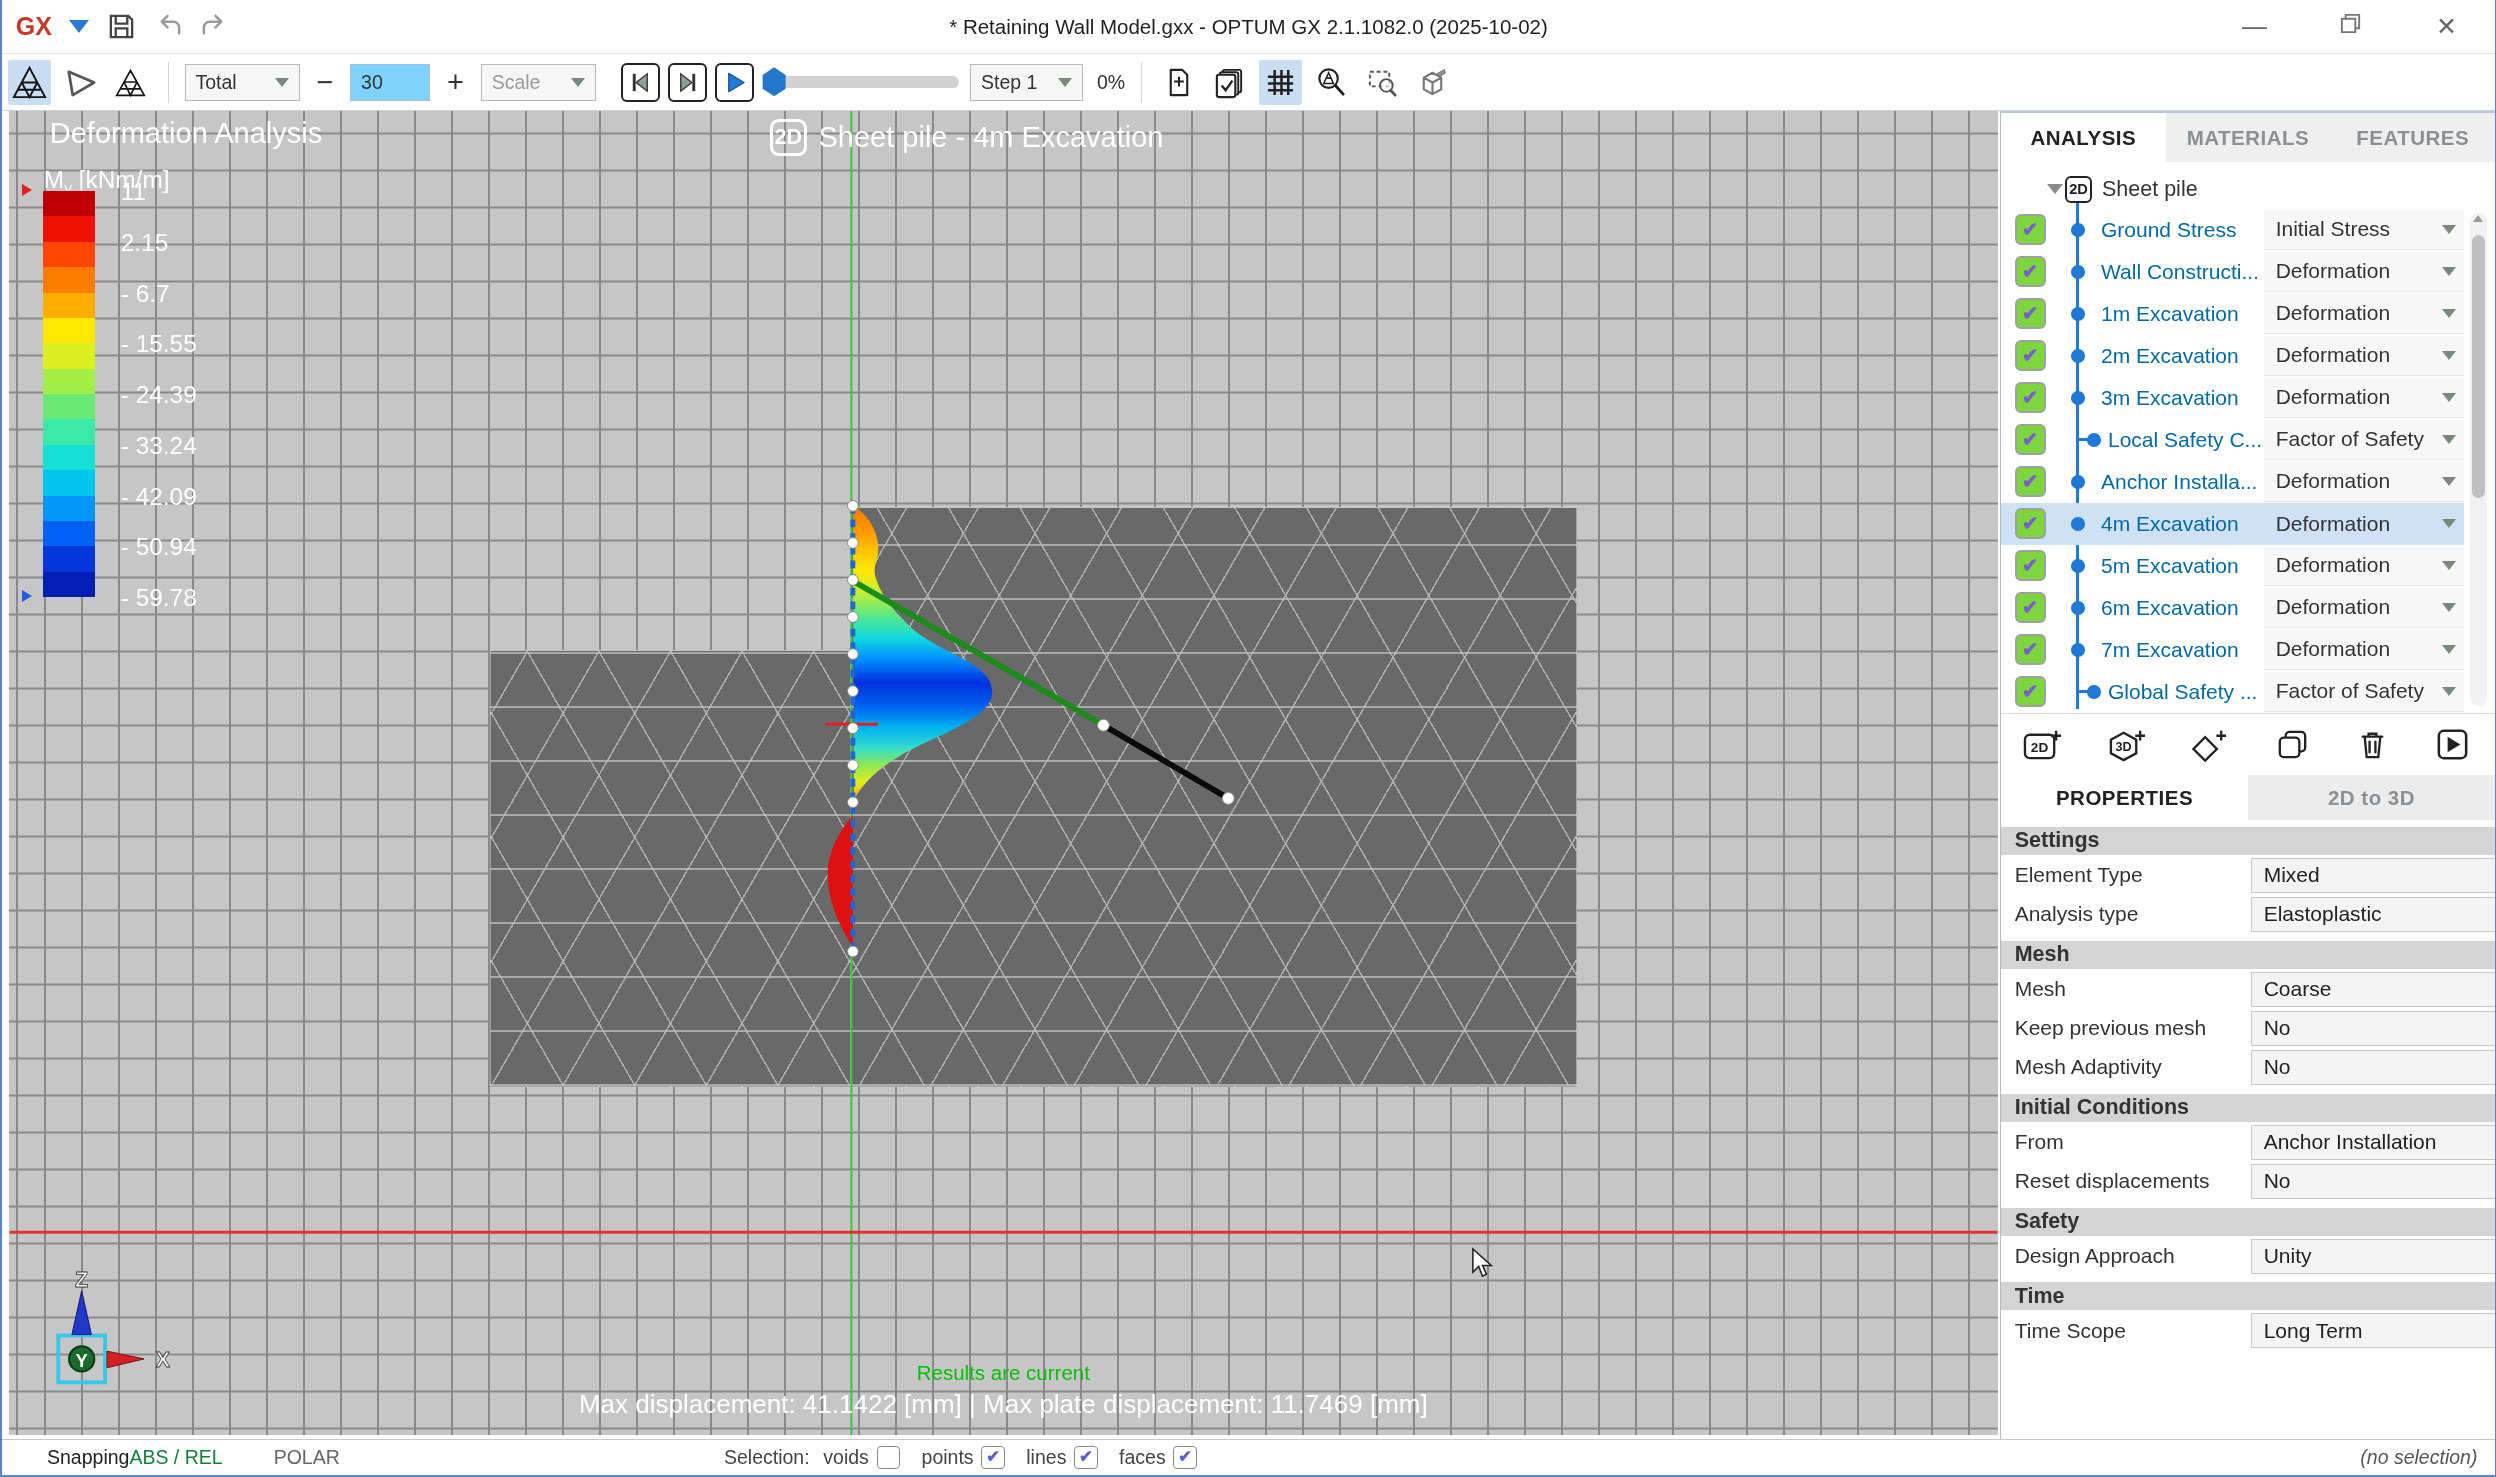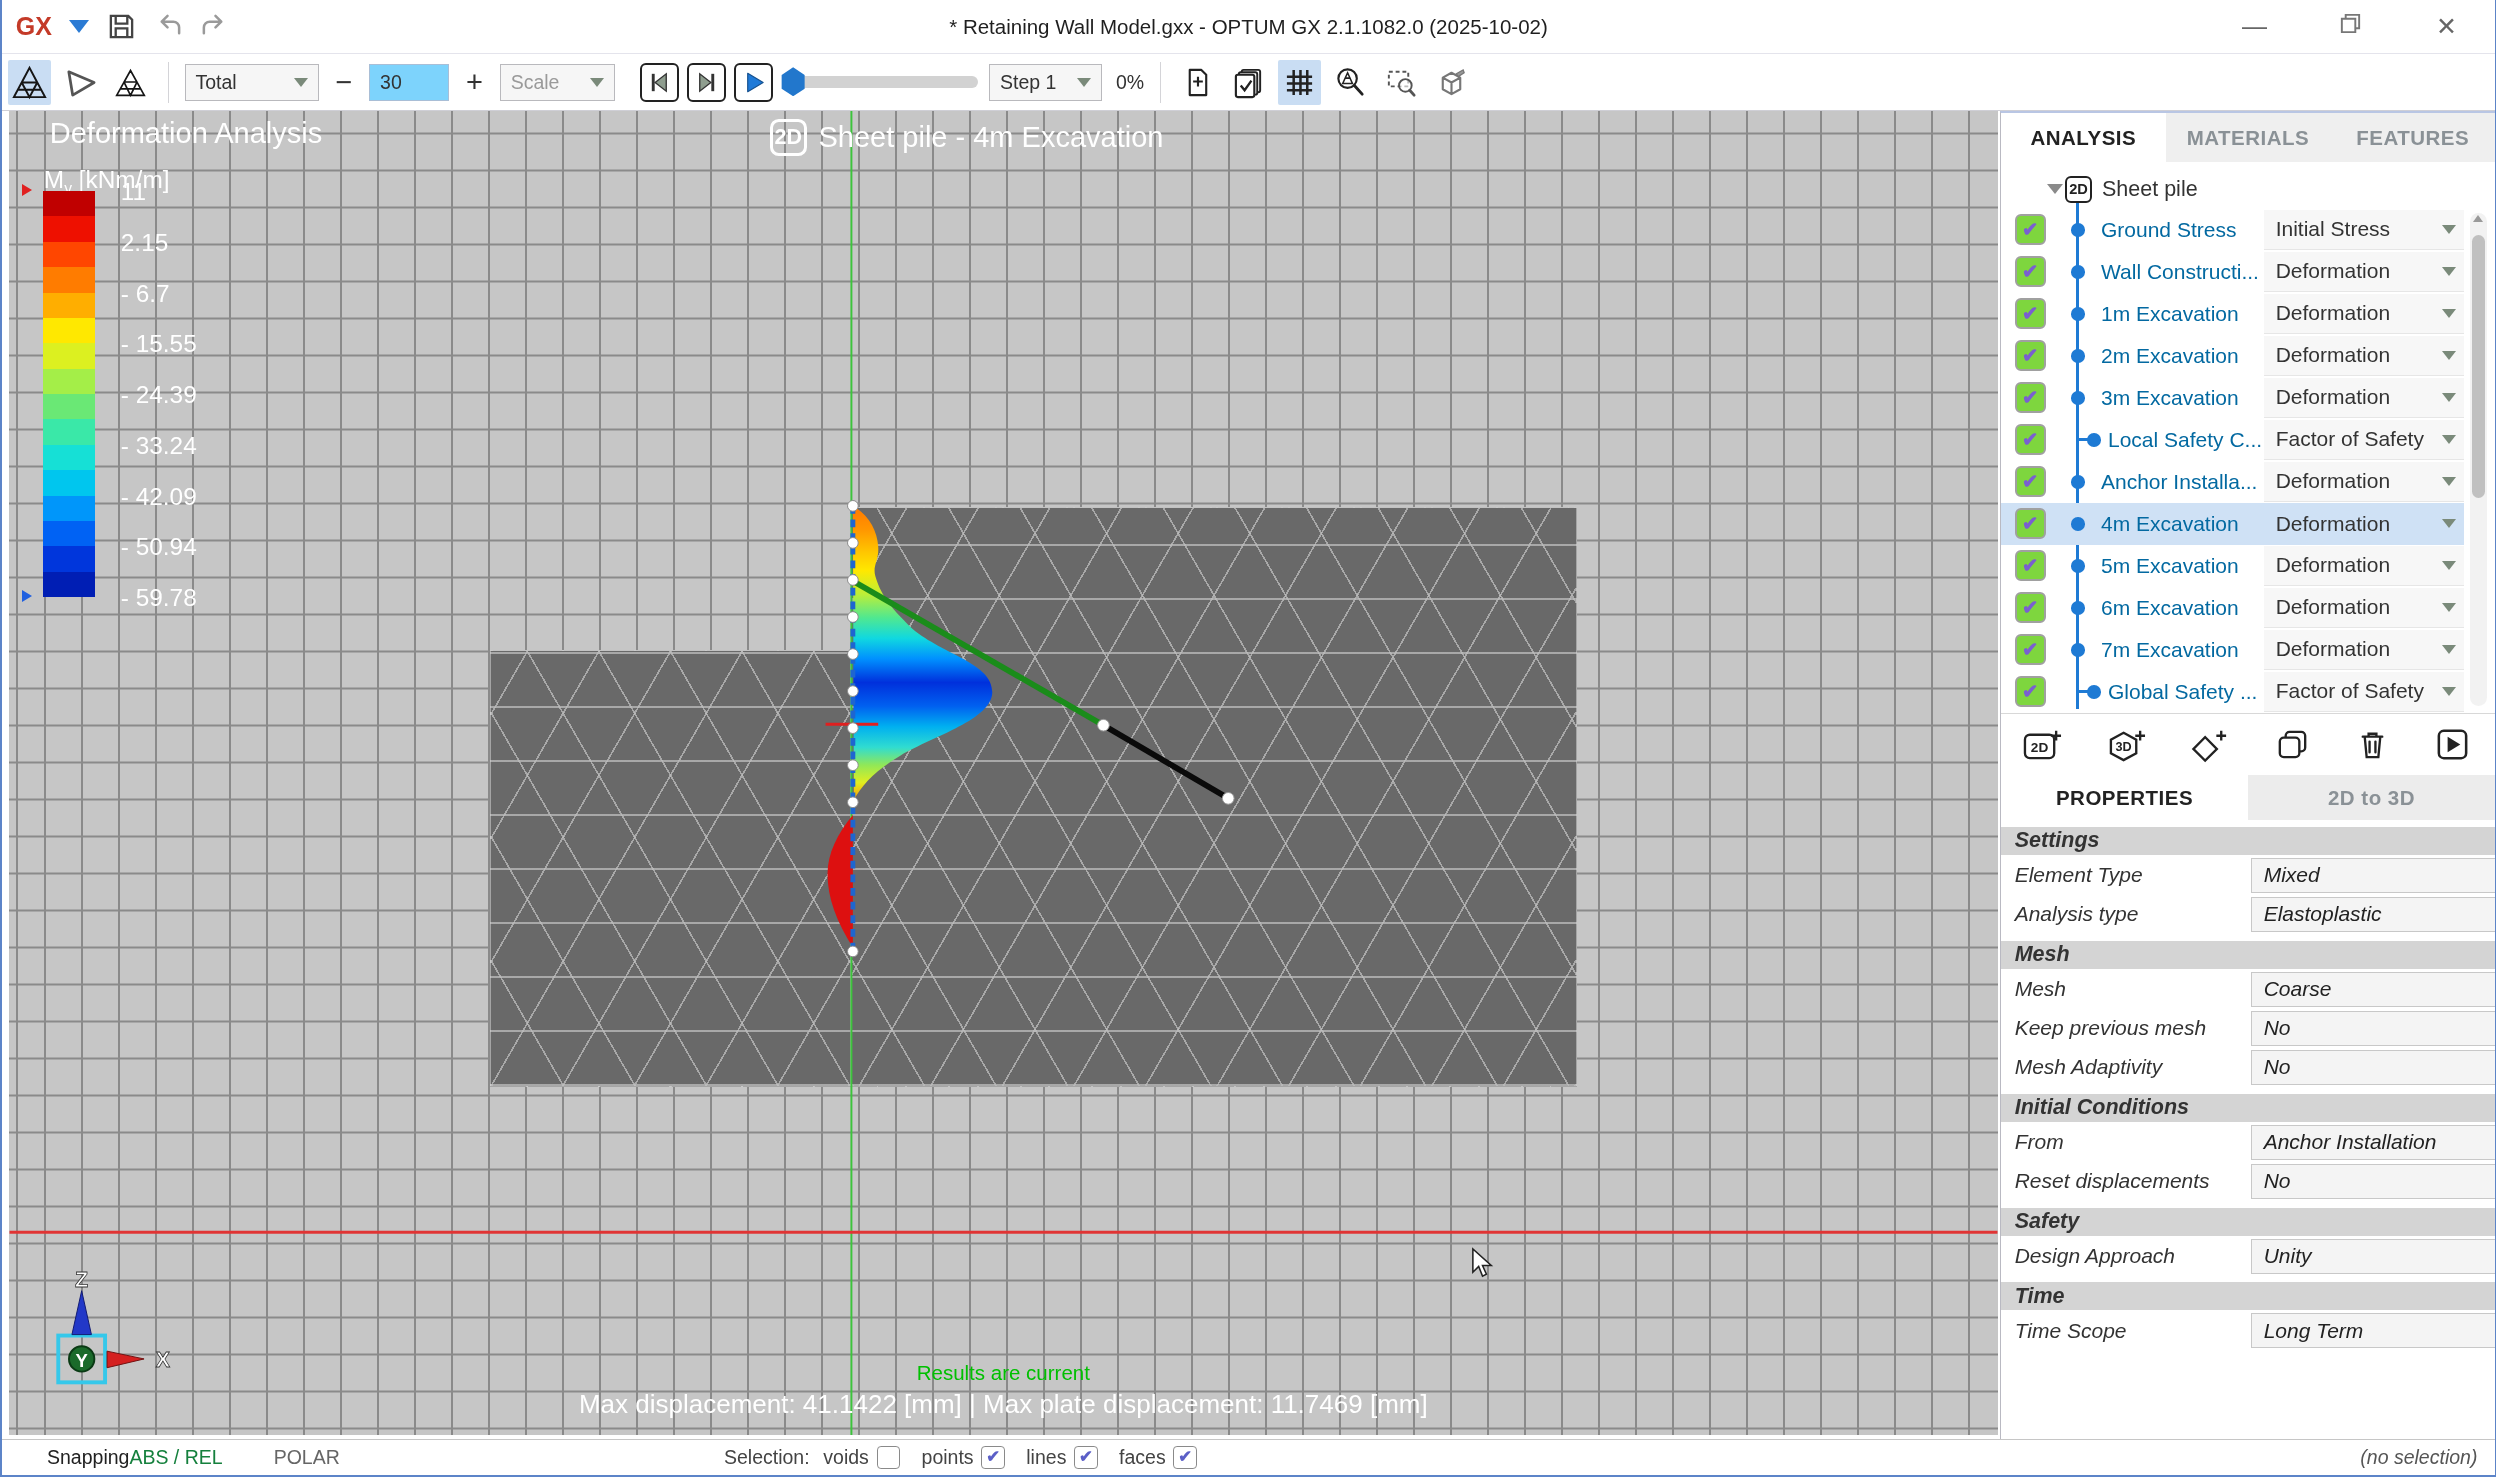--- a/index.html
+++ b/index.html
@@ -99,21 +99,21 @@
   #root-label { position:absolute; left:101px; font-size:21.5px; color:#333; }
   
   #tree-scroll { position:absolute; right:7.8px; top:51px; width:17.6px; height:493px; background:#f2f2f2; border-radius:8.8px; }
   #tree-scroll .up { position:absolute; top:2px; left:2.9px; width:0;height:0; border-left:5.9px solid transparent; border-right:5.9px solid transparent; border-bottom:7.8px solid #9a9a9a; }
   #tree-thumb { position:absolute; top:21.5px; left:2px; width:13.7px; height:263px; background:#c0c0c0; border-radius:6.8px; }
 
   .stage-actions { height:62px; border-top:1px solid #d8d8d8; display:flex; align-items:center; justify-content:space-between; padding:0 23.4px 0 19.5px; flex:0 0 auto; }
   .sa-btn { display:flex; align-items:center; justify-content:center; }
 
   .prop-tabs { height:45px; display:flex; background:#ececec; flex:0 0 auto; }
-  #props { flex:1 1 auto; overflow:hidden;font-style:italic; }
+  #props { flex:1 1 auto; overflow:hidden; }
   .phead { height:30px; background:#d4d4d4; color:#333; font-size:21.5px; font-weight:bold; display:flex; align-items:center; padding-left:13.7px; margin-top:5.9px; border-top:1px solid #fff; border-bottom:1px solid #fff; }
   .prow { height:39px; position:relative; display:flex; align-items:center; }
   .plabel { position:absolute; left:13.7px; font-size:21px; color:#333; white-space:nowrap; }
   .pvalue { position:absolute; left:250px; width:268px; height:35px; background:#f4f4f4; border:1px solid #c8c8c8; display:flex; align-items:center; justify-content:space-between; padding:0 7.8px 0 11.7px; }
   .pvtext { font-size:21px; color:#222; white-space:nowrap; }
 
   
   .statusbar { height:39px; background:#fff; border-top:1px solid #c6c6c6; border-bottom:3.9px solid #5c84c8; display:flex; align-items:center; font-size:19.5px; color:#444; flex:0 0 auto; position:relative; }
   .sb-left { display:flex; gap:0; align-items:center; }
   #sb-snapping { padding-left:45px; color:#222; }
@@ -173,21 +173,21 @@
       <svg width="37" height="37" viewBox="0 0 38 38">
           <path d="M7 8 L33 19 L11 32 Z" fill="#fff" stroke="#555" stroke-width="2.8" stroke-linejoin="round"></path>
         </svg>
     </div>
     <div class="tool-btn">
       <svg width="35" height="35" viewBox="0 0 38 38">
           <path d="M19 6 L34 33 H4 Z M12 18.5 H26 M19 6 L12 18.5 L19 33 L26 18.5 Z M8 26 H30 M12 18.5 L15.5 26 M26 18.5 L22.5 26 M15.5 26 L19 33 M22.5 26 L19 33" fill="none" stroke="#151515" stroke-width="1.8"></path>
         </svg>
     </div>
     <div class="tsep"></div>
-    <div class="tb-dropdown" style="width:134px">
+    <div class="tb-dropdown" style="width:115px">
       <span>Total</span>
         <span class="dd"></span>
     </div>
     <span class="pm-btn">−</span>
     <div class="tb-input">30</div>
     <span class="pm-btn">+</span>
     <div class="tb-dropdown dim" style="width:115px">
       <span>Scale</span>
         <span class="dd"></span>
     </div>

